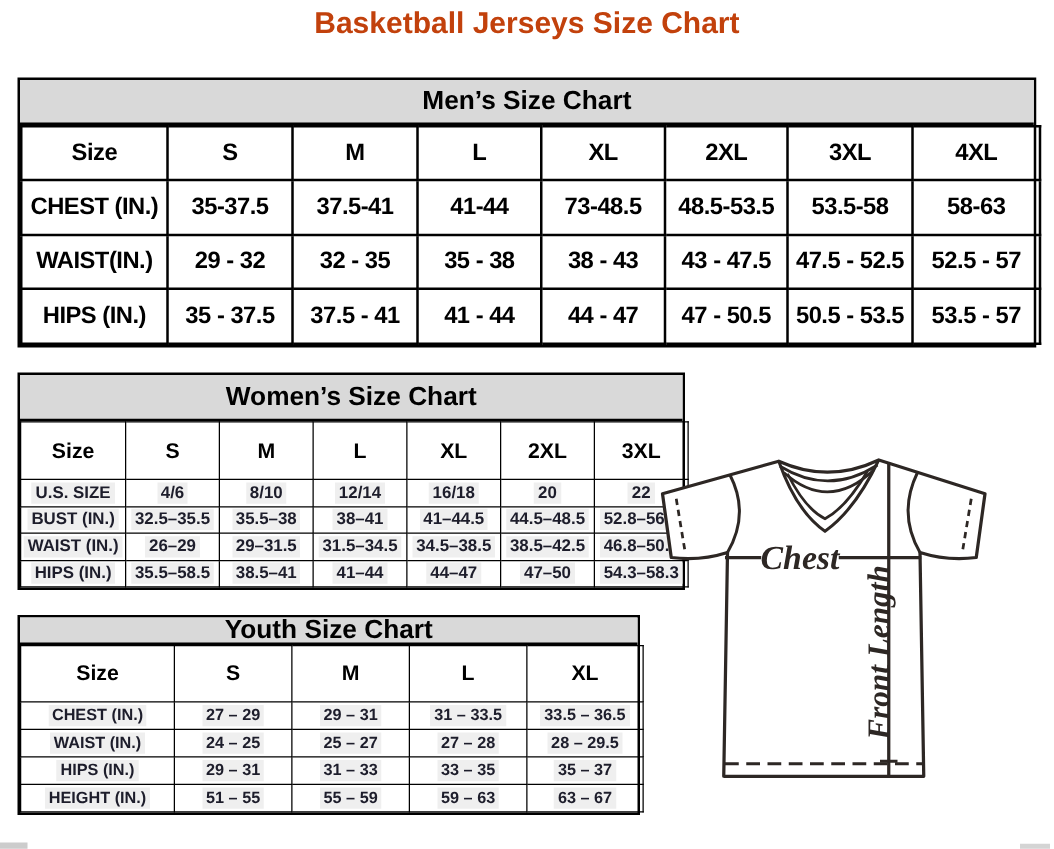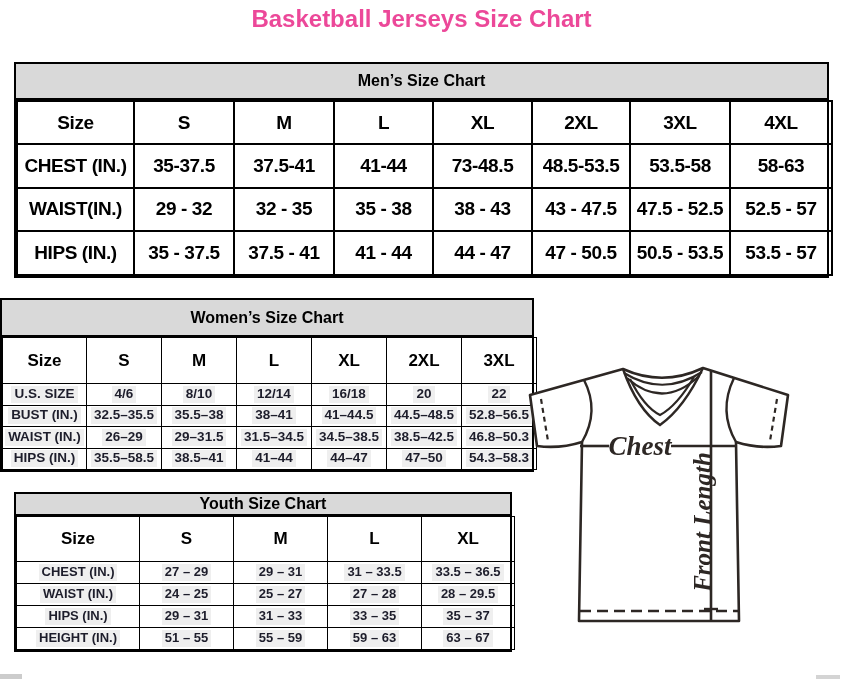--- a/index.html
+++ b/index.html
@@ -5,48 +5,48 @@
   * { box-sizing: border-box; margin: 0; padding: 0; }
   html,body { width: 843px; height: 679px; }
   body {
     position: relative;
     background: #ffffff;
     font-family: "Liberation Sans", "DejaVu Sans", sans-serif;
     overflow: hidden;
   }
   .page-title {
     position: absolute; top: 5px; left: 0; width: 843px;
-    text-align: center; font-size: 24px; font-weight: bold; color: #ec4899;
+    text-align: center; font-size: 24px; font-weight: bold; color: #c2410c;
   }
   .chart {
     position: absolute;
     border: 2px solid #000;
     background: #fff;
   }
   .chart .caption {
     display: flex; align-items: center; justify-content: center;
     background: #d9d9d9;
     border-bottom: 2px solid #000;
-    font-weight: bold; font-size: 16px; color: #000;
+    font-weight: bold; font-size: 21px; color: #000;
   }
   .chart table {
     border-collapse: collapse; width: 100%; table-layout: fixed;
   }
   .chart th, .chart td {
     border: 1px solid #000; text-align: center; vertical-align: middle;
     font-weight: bold; color: #000; padding: 0; overflow: hidden;
   }
   
   .men { left: 14px; top: 62px; width: 815px; }
   .men .caption { height: 36px; }
   .men th, .men td { border-width: 2px; font-size: 19px; letter-spacing: -0.4px; }
   .men thead tr { height: 43px; }
   .men tbody tr { height: 43.5px; }
   
-  .women { left: 0; top: 298px; width: 534px; }
+  .women { left: 14px; top: 298px; width: 534px; }
   .women .caption { height: 37px; }
   .women thead th { font-size: 17px; }
   .women thead tr { height: 46px; }
   .women tbody tr { height: 21.5px; }
   .women tbody th, .women tbody td { font-size: 13.5px; }
   
   .youth { left: 14px; top: 492px; width: 498px; }
   .youth .caption { height: 22px; }
   .youth thead th { font-size: 17px; }
   .youth thead tr { height: 45px; }

